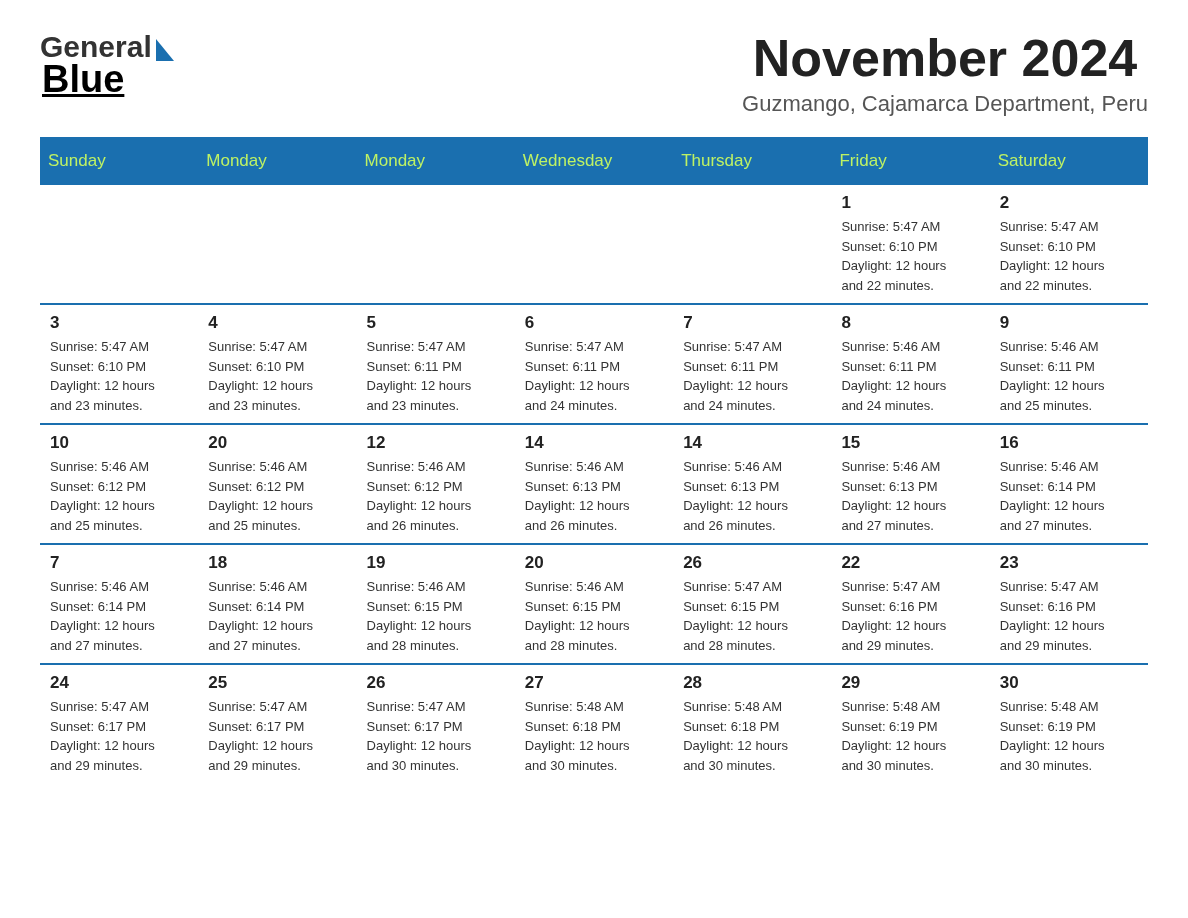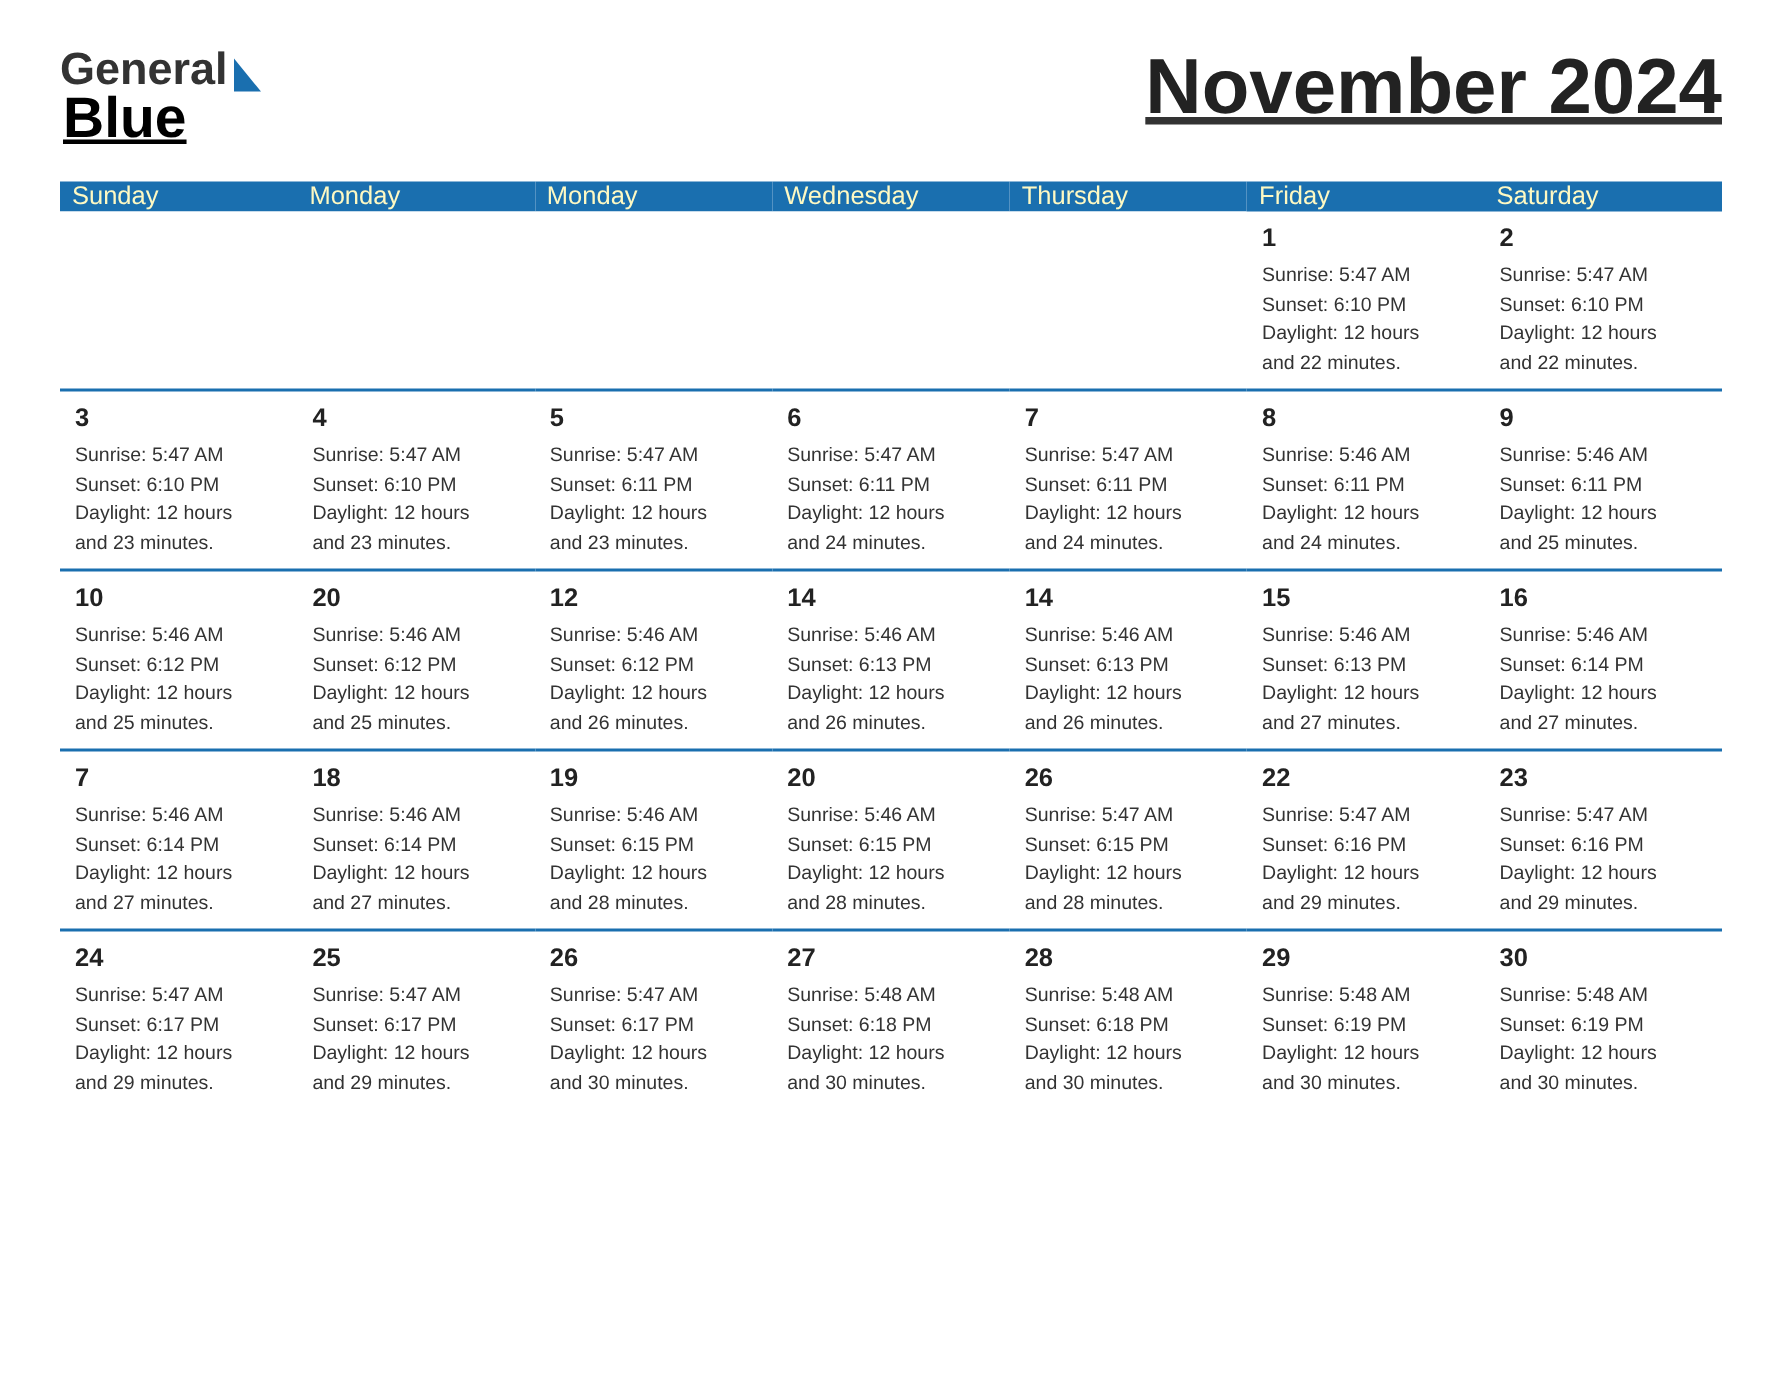--- a/index.html
+++ b/index.html
@@ -15,42 +15,41 @@
       align-items: flex-start;
       margin-bottom: 20px;
     }
     .logo {
       display: flex;
       flex-direction: column;
       align-items: flex-start;
     }
     .title-section {
       text-align: center;
-      text-decoration: underline;
     }
     .month-title {
       font-size: 52px;
       font-weight: bold;
       color: #222;
       line-height: 1.1;
     }
     .location-title {
       font-size: 22px;
       color: #555;
       margin-top: 4px;
     }
     .calendar-table {
       width: 100%;
       border-collapse: collapse;
       table-layout: fixed;
     }
     .calendar-table th {
       background-color: #1a6faf;
-      color: #fef9c3;
-      padding: 0 8px;
+      color: #bef264;
+      padding: 14px 8px;
       text-align: left;
       font-size: 17px;
       font-weight: normal;
       margin-top: 40px;
     }
     .calendar-table td {
       vertical-align: top;
       padding: 8px 10px;
       border-bottom: 2px solid #1a6faf;
       font-size: 13px;
@@ -87,20 +86,21 @@
 <div class="header">
   <div class="logo">
     <div class="logo-row1">
       <span class="logo-general">General</span>
       <span style="display:inline-block;width:0;height:0;border-style:solid;border-width:22px 0 0 18px;border-color:transparent transparent transparent #1a6faf;margin-left:4px;margin-top:6px;"></span>
     </div>
     <div class="logo-row2">Blue</div>
   </div>
   <div class="title-section">
     <div class="month-title">November 2024</div>
+    <div class="location-title">Guzmango, Cajamarca Department, Peru</div>
   </div>
 </div>
 
 <table class="calendar-table">
   <thead>
     <tr>
     <th>Sunday</th>
         <th>Monday</th>
         <th>Monday</th>
         <th>Wednesday</th>

